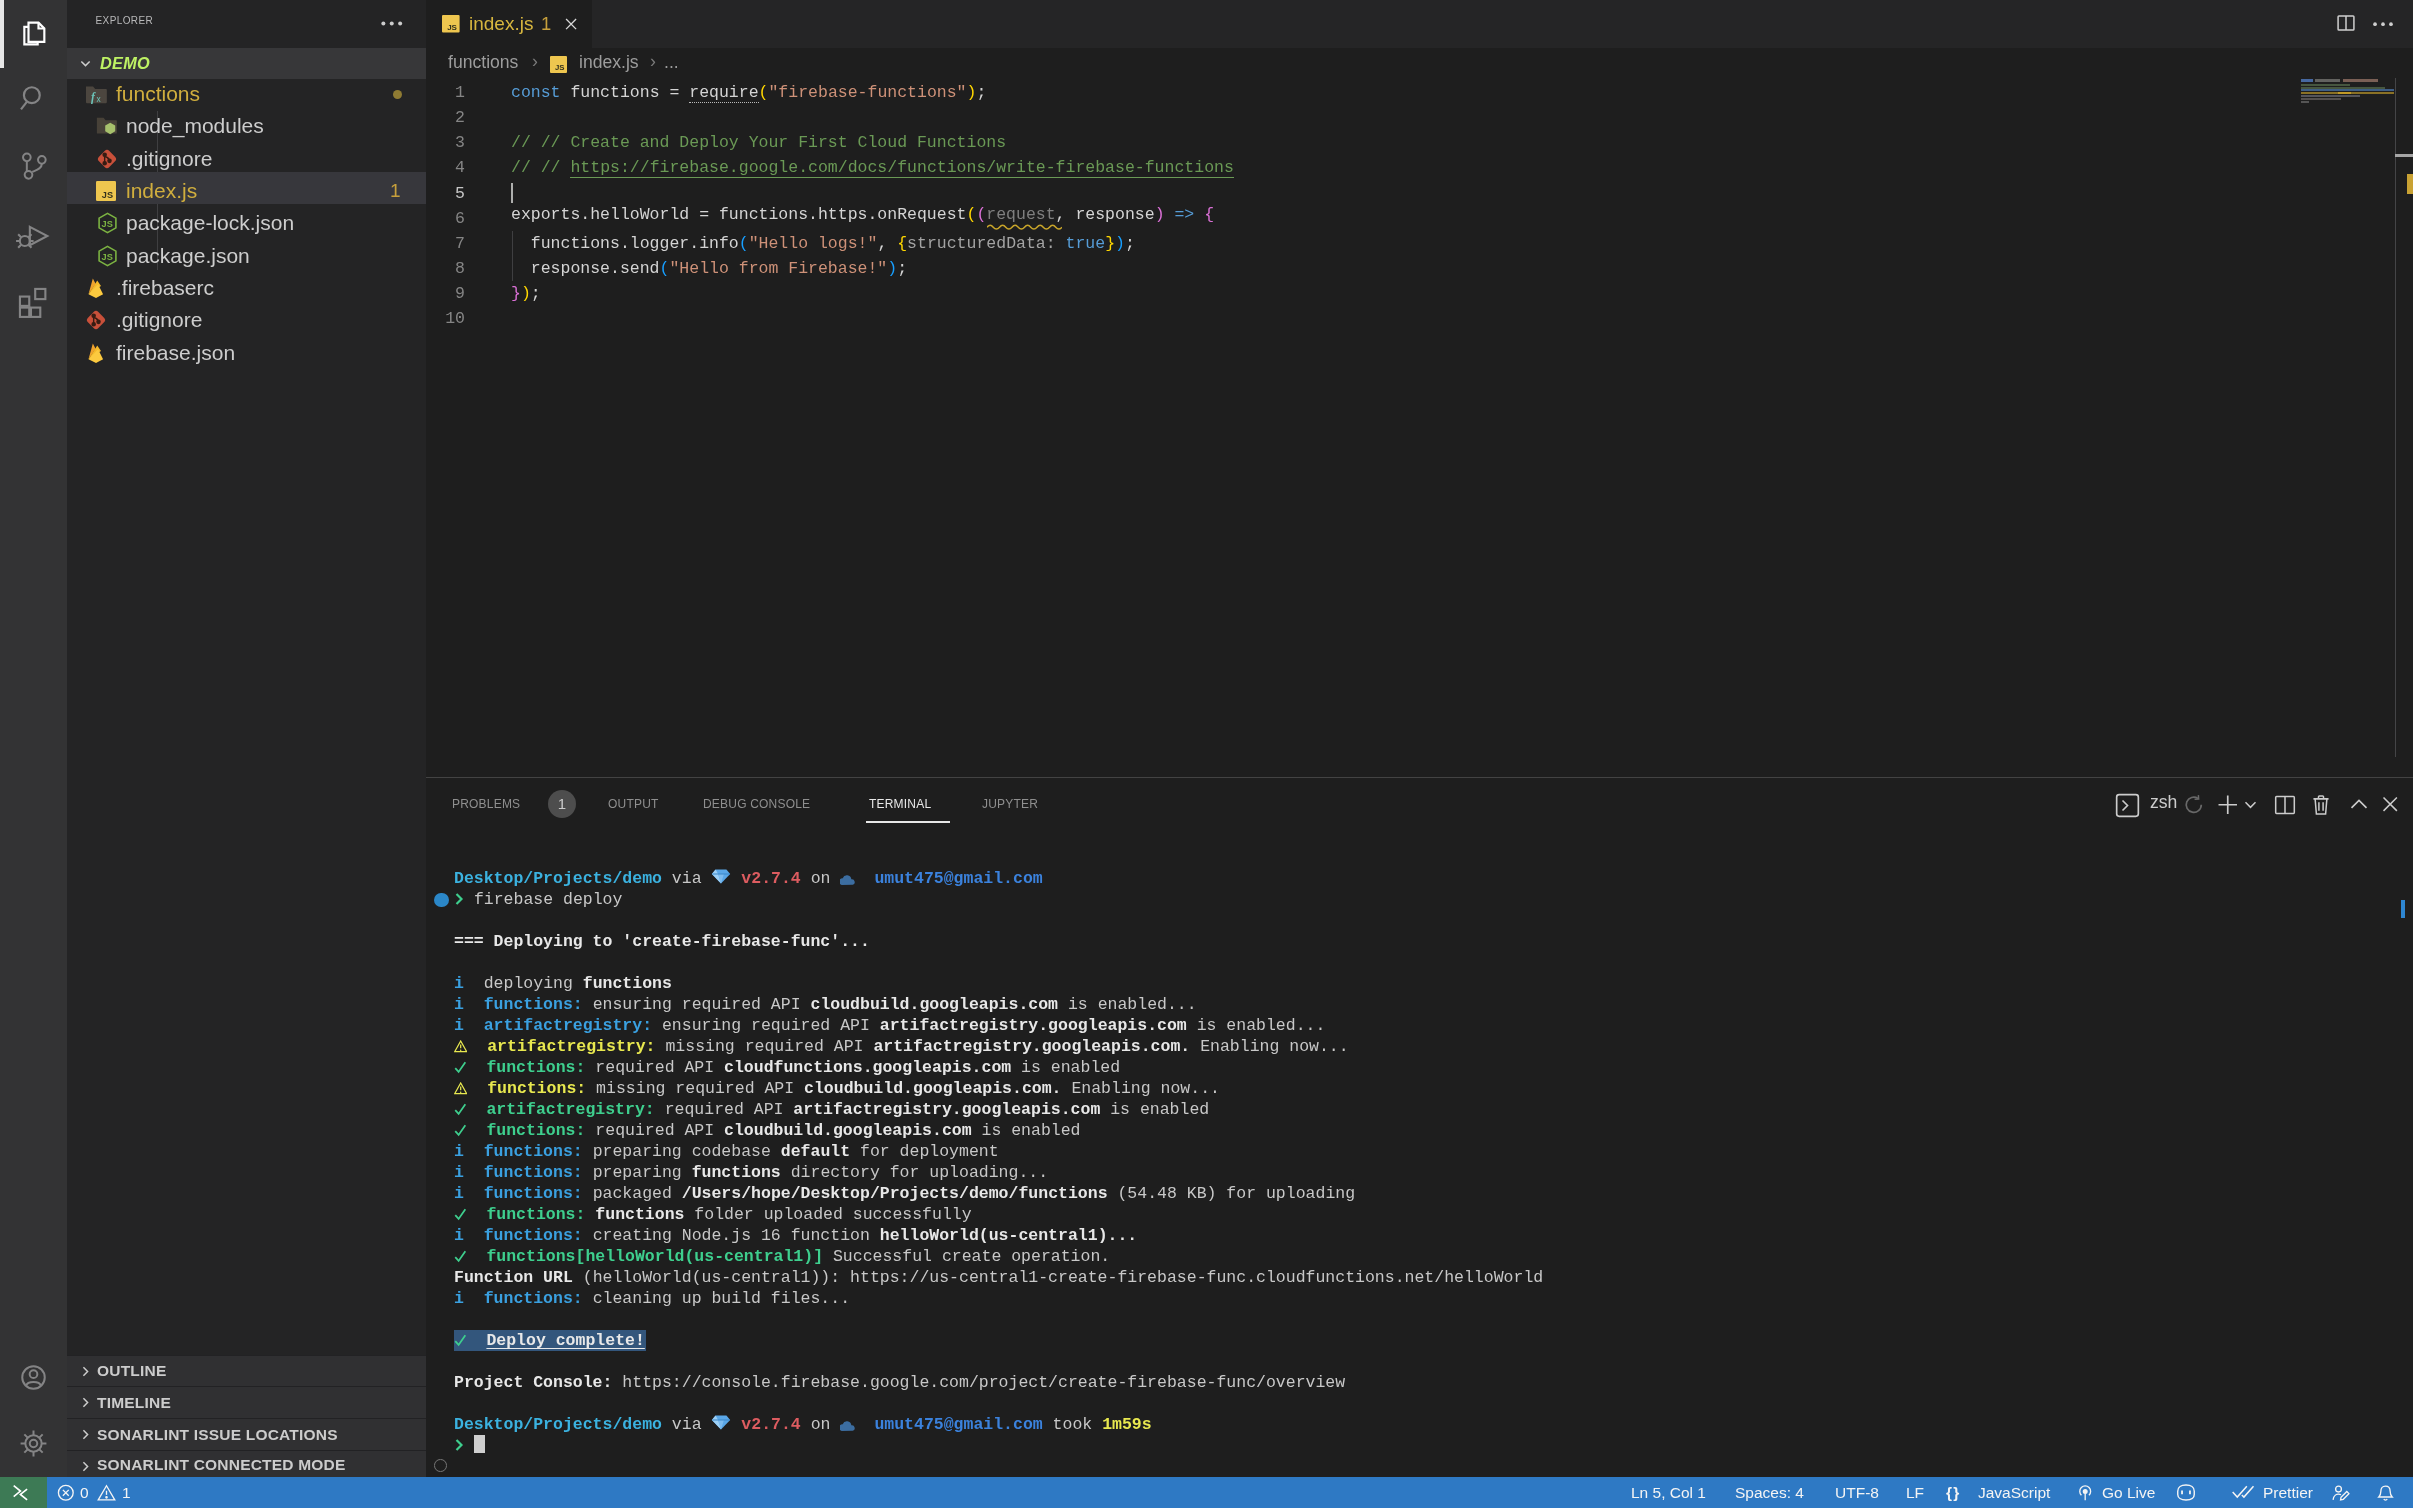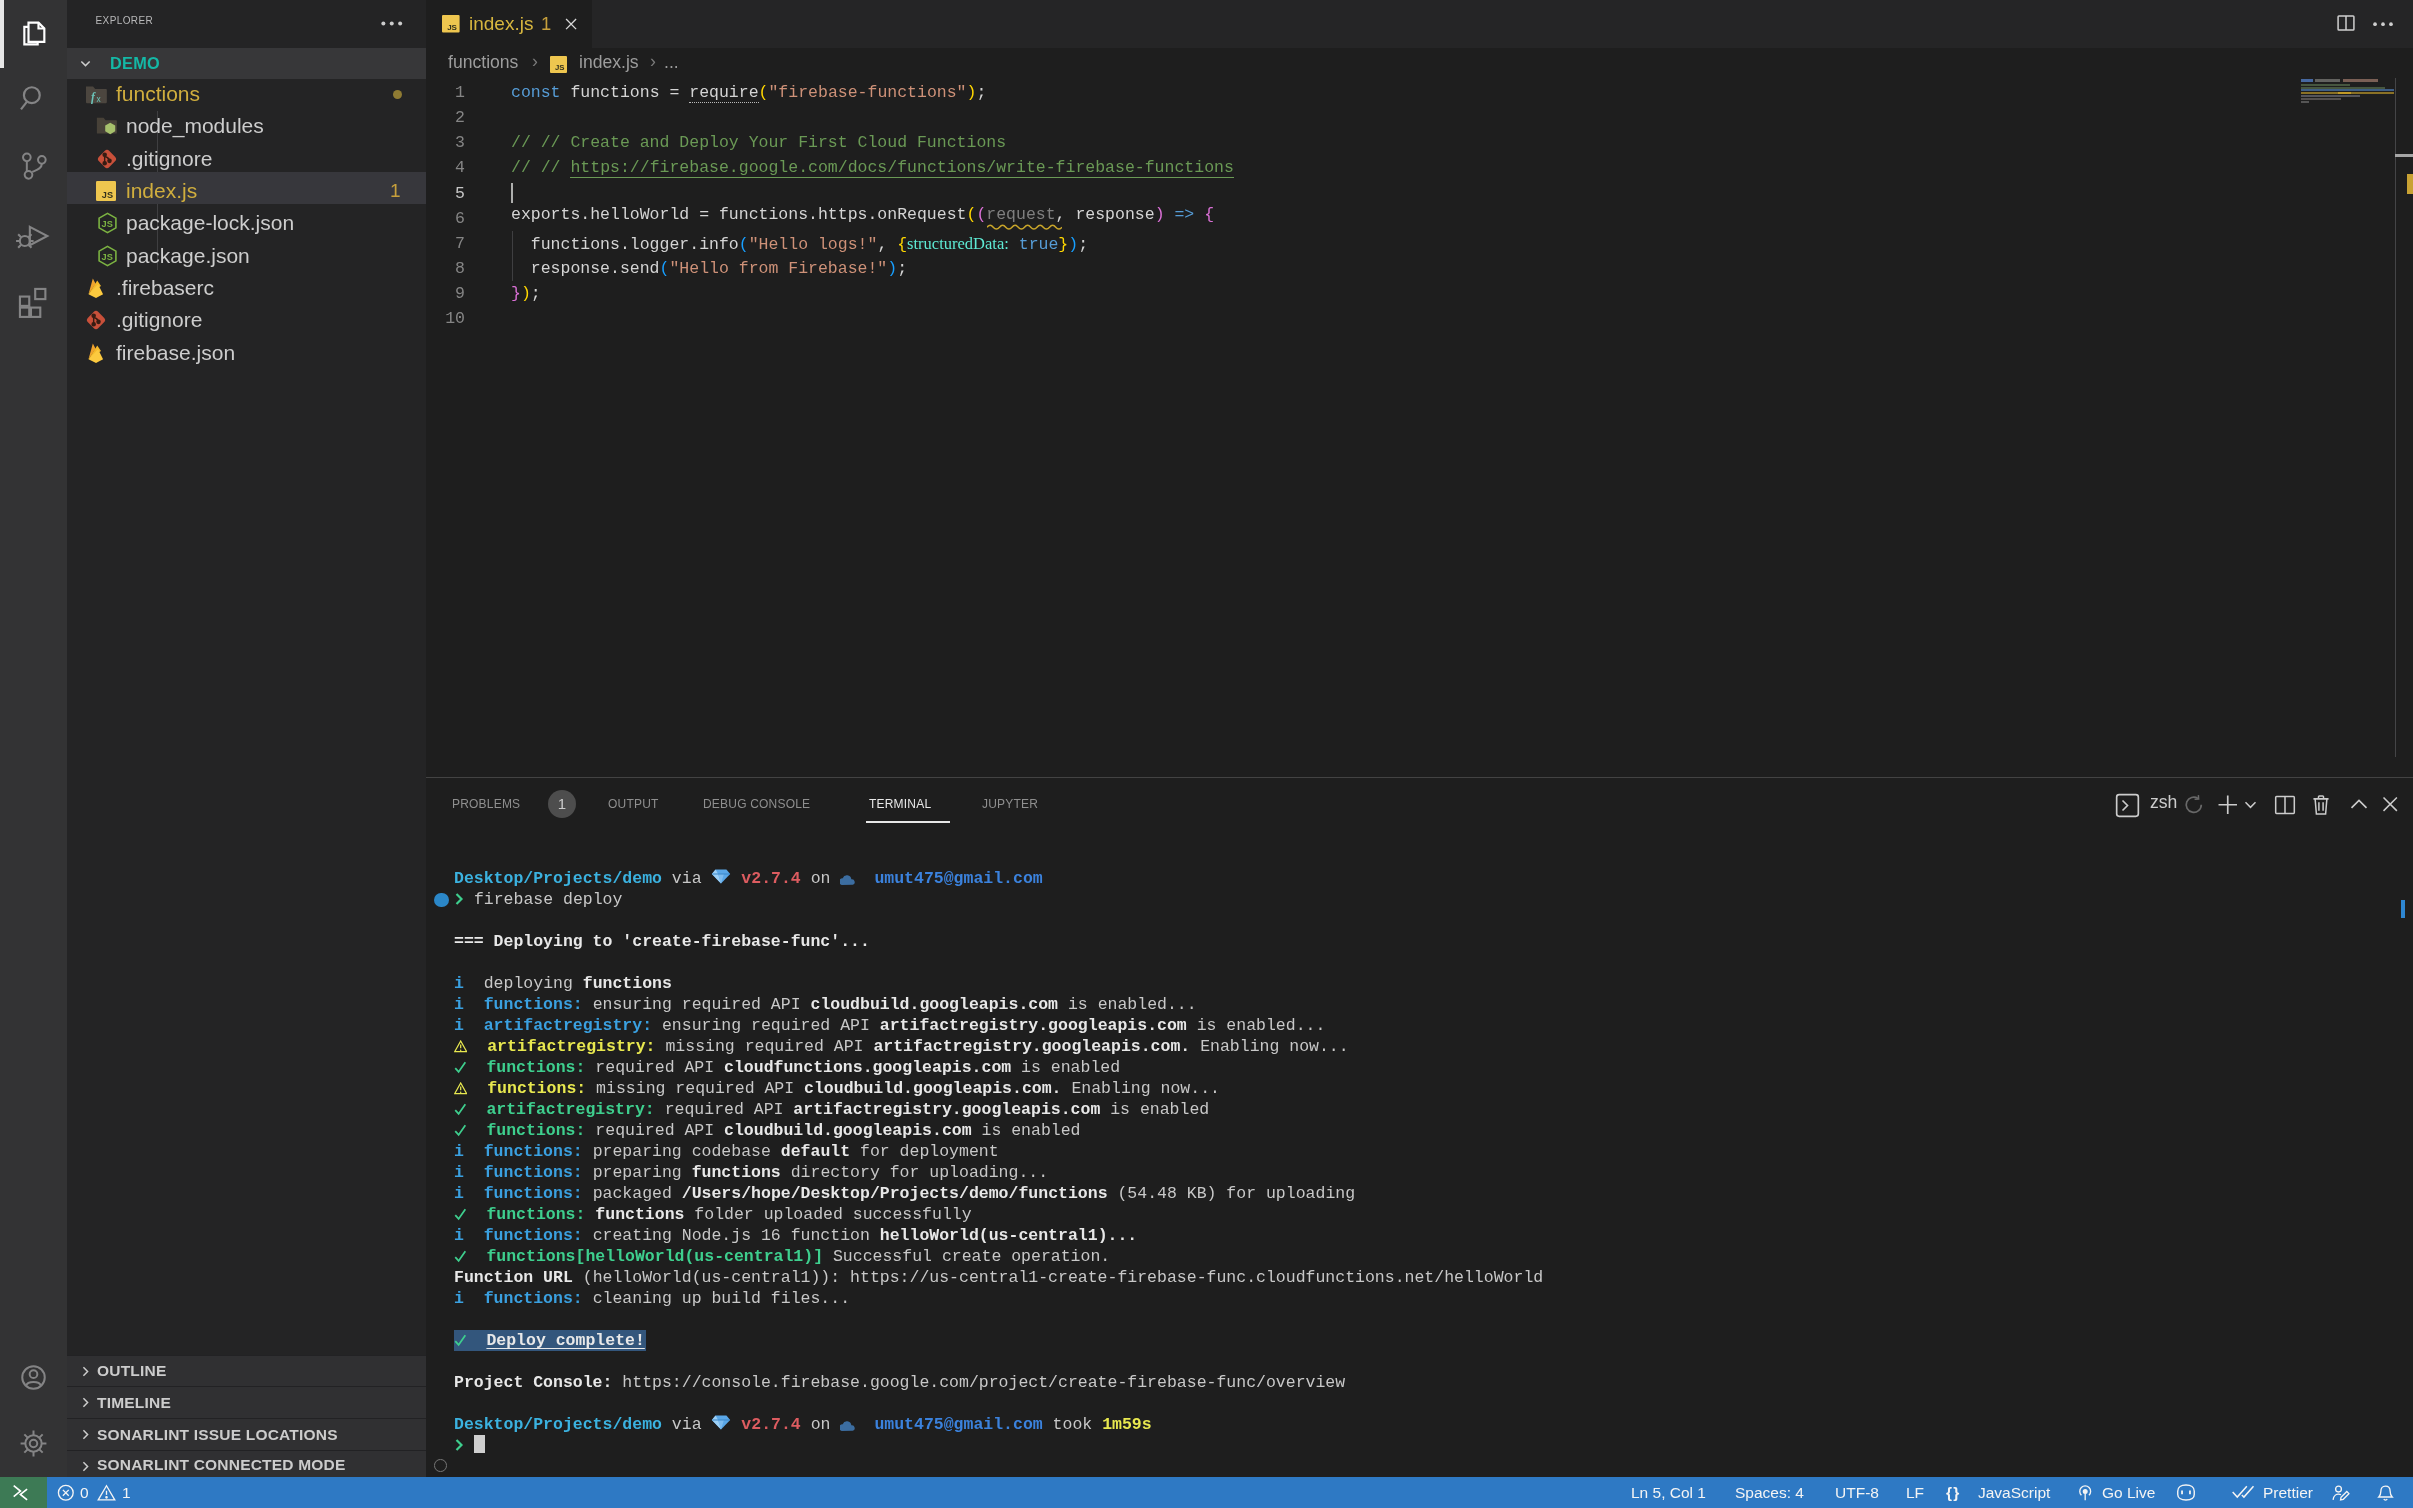--- a/index.html
+++ b/index.html
@@ -106,21 +106,21 @@
         <svg width="23.5" height="17" viewBox="0 0 28 20" fill="#cccccc">
           <circle cx="4" cy="10" r="2.4"></circle>
           <circle cx="14" cy="10" r="2.4"></circle>
           <circle cx="24" cy="10" r="2.4"></circle>
         </svg>
       </div>
     <div id="demo-row" class="abs">
       <svg class="abs" style="left:11px; top:8.4px;" width="15" height="15" viewBox="0 0 18 18" fill="none" stroke="#cccccc" stroke-width="1.8">
           <path d="M4 6.5 L9 11.5 L14 6.5"></path>
         </svg>
-      <span class="abs" style="left:43px; top:5.9px; font-size:16.3px; font-weight:bold; color:#14b8a6; letter-spacing:0.3px;">DEMO</span>
+      <span class="abs" style="left:33px; top:5.9px; font-size:16.3px; font-weight:bold; color:#bef264; letter-spacing:0.3px;font-style:italic;">DEMO</span>
     </div>
     <div id="indent-guide" class="abs"></div>
     <div class="trow" style="top:78px;">
       <span class="ticon" style="left:17.6px;">
           <svg width="22" height="20" viewBox="0 0 26 24">
             <path d="M1 3 h8.5 l2.5 3 H25 a1 1 0 0 1 1 1 v15 a1 1 0 0 1 -1 1 H2 a1 1 0 0 1 -1 -1 z" fill="#4c463f"></path>
             <text x="7" y="20" font-size="14" font-style="italic" font-weight="bold" fill="#6cc5ba" font-family="Liberation Serif,serif">f</text>
             <text x="13.5" y="22" font-size="10" fill="#6cc5ba" font-family="Liberation Sans,sans-serif">x</text>
           </svg>
         </span>
@@ -281,21 +281,21 @@
     <div class="gut" style="top:101px; color:#c6c6c6;">5</div>
     <div class="gut" style="top:126px;">6</div>
     <div class="gut" style="top:151px;">7</div>
     <div class="gut" style="top:176px;">8</div>
     <div class="gut" style="top:201px;">9</div>
     <div class="gut" style="top:226px;">10</div>
     <div class="cl" style="top:0;"><span style="color:#569cd6;">const</span> functions = <span style="border-bottom:1.7px dotted #bbbbbb;">require</span><span style="color:#ffd700;">(</span><span style="color:#ce9178;">"firebase-functions"</span><span style="color:#ffd700;">)</span>;</div>
     <div class="cl" style="top:50px; color:#6a9955;">// // Create and Deploy Your First Cloud Functions</div>
     <div class="cl" style="top:75px; color:#6a9955;">// // <span style="border-bottom:1.7px solid #6a9955;">https://firebase.google.com/docs/functions/write-firebase-functions</span></div>
     <div class="cl" style="top:122px;">exports.helloWorld = functions.https.onRequest<span style="color:#ffd700;">(</span><span style="color:#da70d6;">(</span><span style="color:#7f7f7f;">request</span>, response<span style="color:#da70d6;">)</span> <span style="color:#569cd6;">=&gt;</span> <span style="color:#da70d6;">{</span></div>
-    <div class="cl" style="top:151px;">  functions.logger.info<span style="color:#179fff;">(</span><span style="color:#ce9178;">"Hello logs!"</span>, <span style="color:#ffd700;">{</span><span style="color:#5eead4;font-family:Liberation Serif, serif;">structuredData:</span> <span style="color:#569cd6;">true</span><span style="color:#ffd700;">}</span><span style="color:#179fff;">)</span>;</div>
+    <div class="cl" style="top:151px;">  functions.logger.info<span style="color:#179fff;">(</span><span style="color:#ce9178;">"Hello logs!"</span>, <span style="color:#ffd700;">{</span><span style="color:#a3a3a3;">structuredData:</span> <span style="color:#569cd6;">true</span><span style="color:#ffd700;">}</span><span style="color:#179fff;">)</span>;</div>
     <div class="cl" style="top:176px;">  response.send<span style="color:#179fff;">(</span><span style="color:#ce9178;">"Hello from Firebase!"</span><span style="color:#179fff;">)</span>;</div>
     <div class="cl" style="top:201px;"><span style="color:#da70d6;">}</span><span style="color:#ffd700;">)</span>;</div>
     <div class="abs" style="left:85px; top:103px; width:2.1px; height:20px; background:#aeafad;"></div>
     <div class="abs" style="left:86px; top:151px; width:0.8px; height:50px; background:#3f3f41;"></div>
     <svg class="abs" style="left:561px; top:143px;" width="75" height="6.7" viewBox="0 0 90 8" fill="none" stroke="#c8a52a" stroke-width="1.8">
         <path d="M0 5 q 3.75 -4.5 7.5 0 t 7.5 0 t 7.5 0 t 7.5 0 t 7.5 0 t 7.5 0 t 7.5 0 t 7.5 0 t 7.5 0 t 7.5 0 t 7.5 0 t 7.5 0"></path>
       </svg>
 
     <div class="abs" style="left:1875px; top:-0.8px; width:93px; height:3.4px;">
       <span class="abs" style="left:0; top:0; width:11.7px; height:2.5px; background:#4668a0;"></span>

